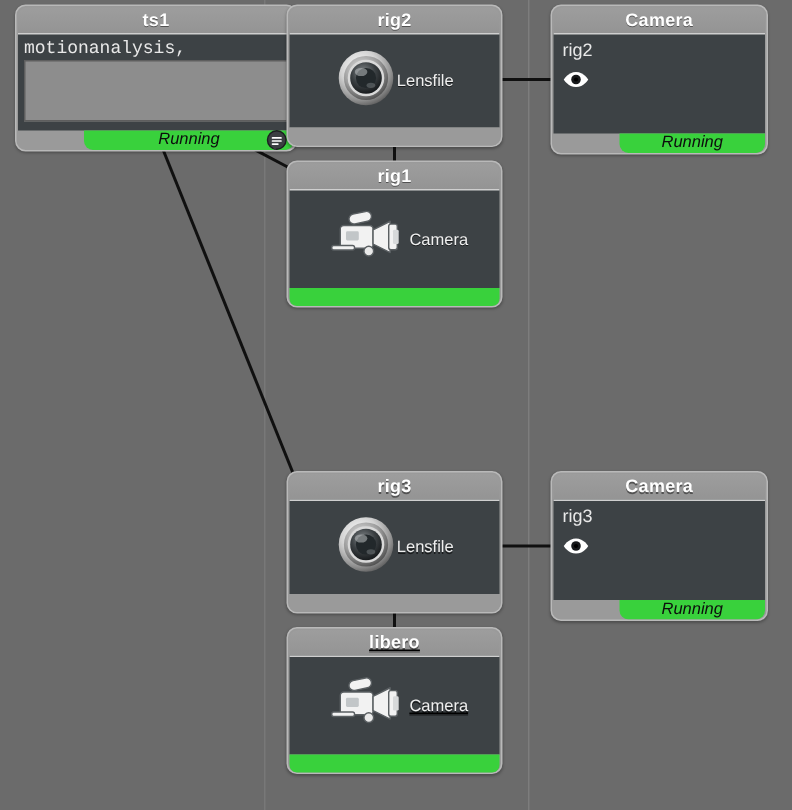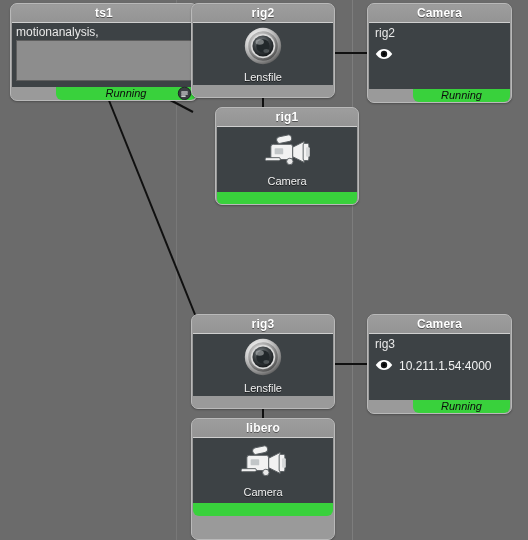--- a/index.html
+++ b/index.html
@@ -67,47 +67,48 @@
   .node-foot.plain{background:#39d13c;}
 
   
   #node-ts1{left:10px;top:3px;width:188px;height:98px;}
   #node-ts1 .node-body{height:64px;padding:0;}
   .script-text{
     color:#e8e8e8;font-size:12px;
     padding:2px 0 0 4px;
     line-height:14px;
     white-space:nowrap;
+    font-family:Liberation Mono, monospace;
   }
   .script-box{
     margin:1px 4px 0 4px;
     height:41px;
     background:#8d8d8d;
     border:1px solid #5e5e5e;
     box-sizing:border-box;
   }
   .chat-badge{
     position:absolute;right:4px;top:50%;
     transform:translateY(-50%);
     width:15px;height:15px;
   }
 
   
   .mid{left:191px;width:144px;}
   #node-rig2{top:3px;height:95px;}
-  #node-rig1{top:107px;height:98px;margin-left:24px;}
+  #node-rig1{top:107px;height:98px;}
   #node-rig3{top:314px;height:95px;}
-  #node-libero{top:418px;height:122px;}
+  #node-libero{top:418px;height:98px;text-decoration:underline;}
 
   #node-rig2 .node-body,#node-rig3 .node-body{height:62px;}
   #node-rig1 .node-body,#node-libero .node-body{height:65px;}
 
   .icon-stack{
     height:100%;
-    display:flex;flex-direction:column;
+    display:flex;flex-direction:row;
     align-items:center;justify-content:center;
     gap:1px;
   }
   .icon-caption{
     font-size:11px;color:#efefef;
     text-shadow:0 1px 0 rgba(0,0,0,.6);
     user-select:none;
   }
 
   
@@ -320,19 +321,18 @@
     <div class="node-body">
       <div class="cam-rig">rig3</div>
       <div class="cam-addr-row">
         <span>
           <svg viewBox="0 0 22 14" width="18" height="12">
             <path d="M11 0.8 C4.6 0.8 1 7 1 7 C1 7 4.6 13.2 11 13.2 C17.4 13.2 21 7 21 7 C21 7 17.4 0.8 11 0.8 Z" fill="#ffffff"></path>
             <circle cx="11" cy="7" r="3.9" fill="#17191b"></circle>
             <circle cx="11" cy="7" r="1.7" fill="#000000"></circle>
           </svg>
         </span>
-        <span class="cam-addr">10.211.1.54:4000</span>
       </div>
     </div>
     <div class="node-foot running">Running</div>
   </div>
 
 </div>
 
 </body></html>

